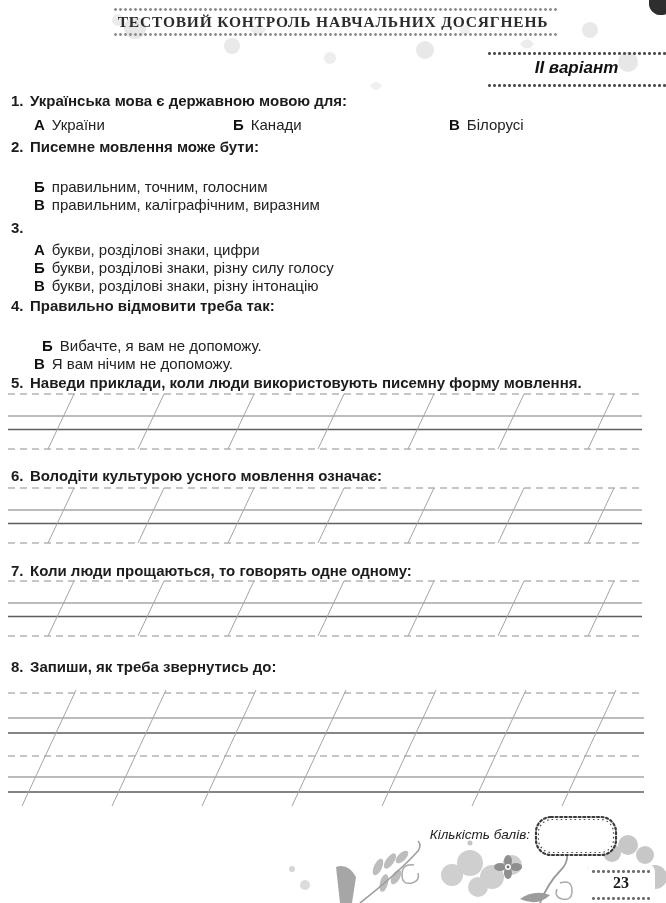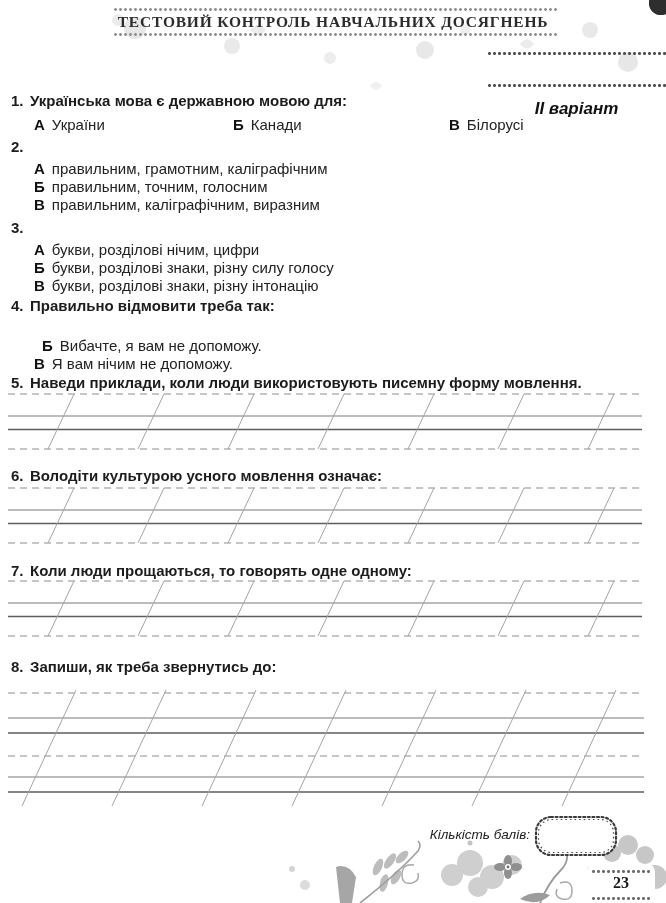--- a/index.html
+++ b/index.html
@@ -5,21 +5,21 @@
   html,body{margin:0;padding:0;background:#ffffff;}
   body{font-family:"Liberation Sans", sans-serif; color:#1c1c1c;}
   #page{position:relative;width:666px;height:903px;background:#ffffff;overflow:hidden;}
   .abs{position:absolute;}
   
   .chain{height:5px;background-image:radial-gradient(circle at 2.5px 2.5px, #8f8f8f 1.25px, rgba(0,0,0,0) 1.55px);background-size:5px 5px;background-repeat:repeat-x;}
   .chain.dark{background-image:radial-gradient(circle at 2.5px 2.5px, #4e4e4e 1.3px, rgba(0,0,0,0) 1.6px);}
   .chain.mid{background-image:radial-gradient(circle at 2.5px 2.5px, #6d6d6d 1.3px, rgba(0,0,0,0) 1.6px);}
   
   .hdr-title{width:666px;text-align:center;font-family:"Liberation Serif", serif;font-weight:700;font-size:15.5px;letter-spacing:.8px;color:#2c2c2c;}
-  .variant{left:487px;width:179px;text-align:center;font-weight:700;font-style:italic;font-size:17px;color:#111;margin-top:41px;}
+  .variant{left:487px;width:179px;text-align:center;font-weight:700;font-style:italic;font-size:17px;color:#111;}
   .corner-dot{width:24px;height:24px;border-radius:50%;background:#2e2e2e;box-shadow:inset 0 0 0 3px #2e2e2e;}
   
   .qnum{position:absolute;left:11px;font-weight:700;font-size:15px;}
   .qtitle{position:absolute;left:30px;font-weight:700;font-size:15px;white-space:nowrap;}
   .opt{position:absolute;font-size:15px;white-space:nowrap;color:#222;}
   .opt .letter{font-weight:700;margin-right:7px;color:#111;}
   .subtitle{position:absolute;left:30px;font-style:italic;font-size:15px;color:#222;white-space:nowrap;}
   
   .dash{stroke:#8d8d8d;stroke-width:1.2;stroke-dasharray:7 5;}
   .solid1{stroke:#7b7b7b;stroke-width:1.2;}
@@ -62,28 +62,28 @@
   <div class="abs" style="left:0;top:92px;width:666px;height:45px;">
     <span class="qnum">1.</span>
     <span class="qtitle">Українська мова є державною мовою для:</span>
     <span class="opt" style="left:34px;top:24px;"><span class="letter">А</span><span>України</span></span>
     <span class="opt" style="left:233px;top:24px;"><span class="letter">Б</span><span>Канади</span></span>
     <span class="opt" style="left:449px;top:24px;"><span class="letter">В</span><span>Білорусі</span></span>
   </div>
 
   <div class="abs" style="left:0;top:138px;width:666px;height:78px;">
     <span class="qnum">2.</span>
-    <span class="opt" style="left:34px;top:22px;"><span class="letter">А</span><span>правильним, грамотним, каліграфічним</span></span>
+    <span class="qtitle">Писемне мовлення може бути:</span>
     <span class="opt" style="left:34px;top:40px;"><span class="letter">Б</span><span>правильним, точним, голосним</span></span>
     <span class="opt" style="left:34px;top:58px;"><span class="letter">В</span><span>правильним, каліграфічним, виразним</span></span>
   </div>
 
   <div class="abs" style="left:0;top:219px;width:666px;height:78px;">
     <span class="qnum">3.</span>
-    <span class="opt" style="left:34px;top:22px;"><span class="letter">А</span><span>букви, розділові нічим, цифри</span></span>
+    <span class="opt" style="left:34px;top:22px;"><span class="letter">А</span><span>букви, розділові знаки, цифри</span></span>
     <span class="opt" style="left:34px;top:40px;"><span class="letter">Б</span><span>букви, розділові знаки, різну силу голосу</span></span>
     <span class="opt" style="left:34px;top:58px;"><span class="letter">В</span><span>букви, розділові знаки, різну інтонацію</span></span>
   </div>
 
   <div class="abs" style="left:0;top:297px;width:666px;height:78px;">
     <span class="qnum">4.</span>
     <span class="qtitle">Правильно відмовити треба так:</span>
     <span class="opt" style="left:42px;top:40px;text-align:right;"><span class="letter">Б</span><span>Вибачте, я вам не допоможу.</span></span>
     <span class="opt" style="left:34px;top:58px;"><span class="letter">В</span><span>Я вам нічим не допоможу.</span></span>
   </div>

